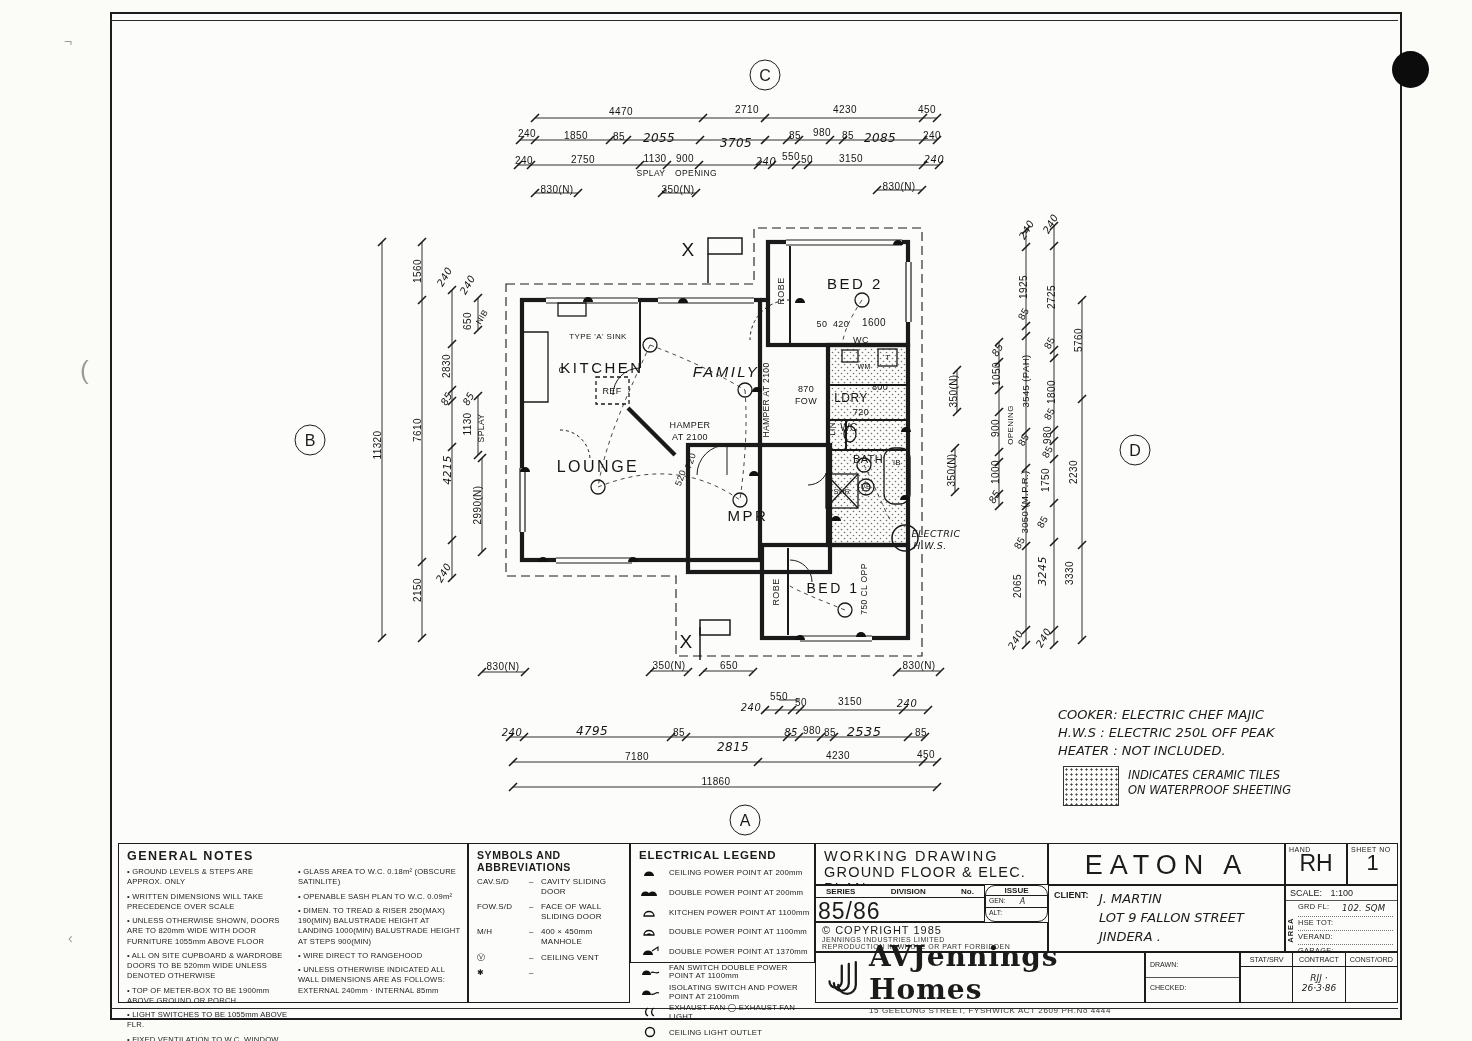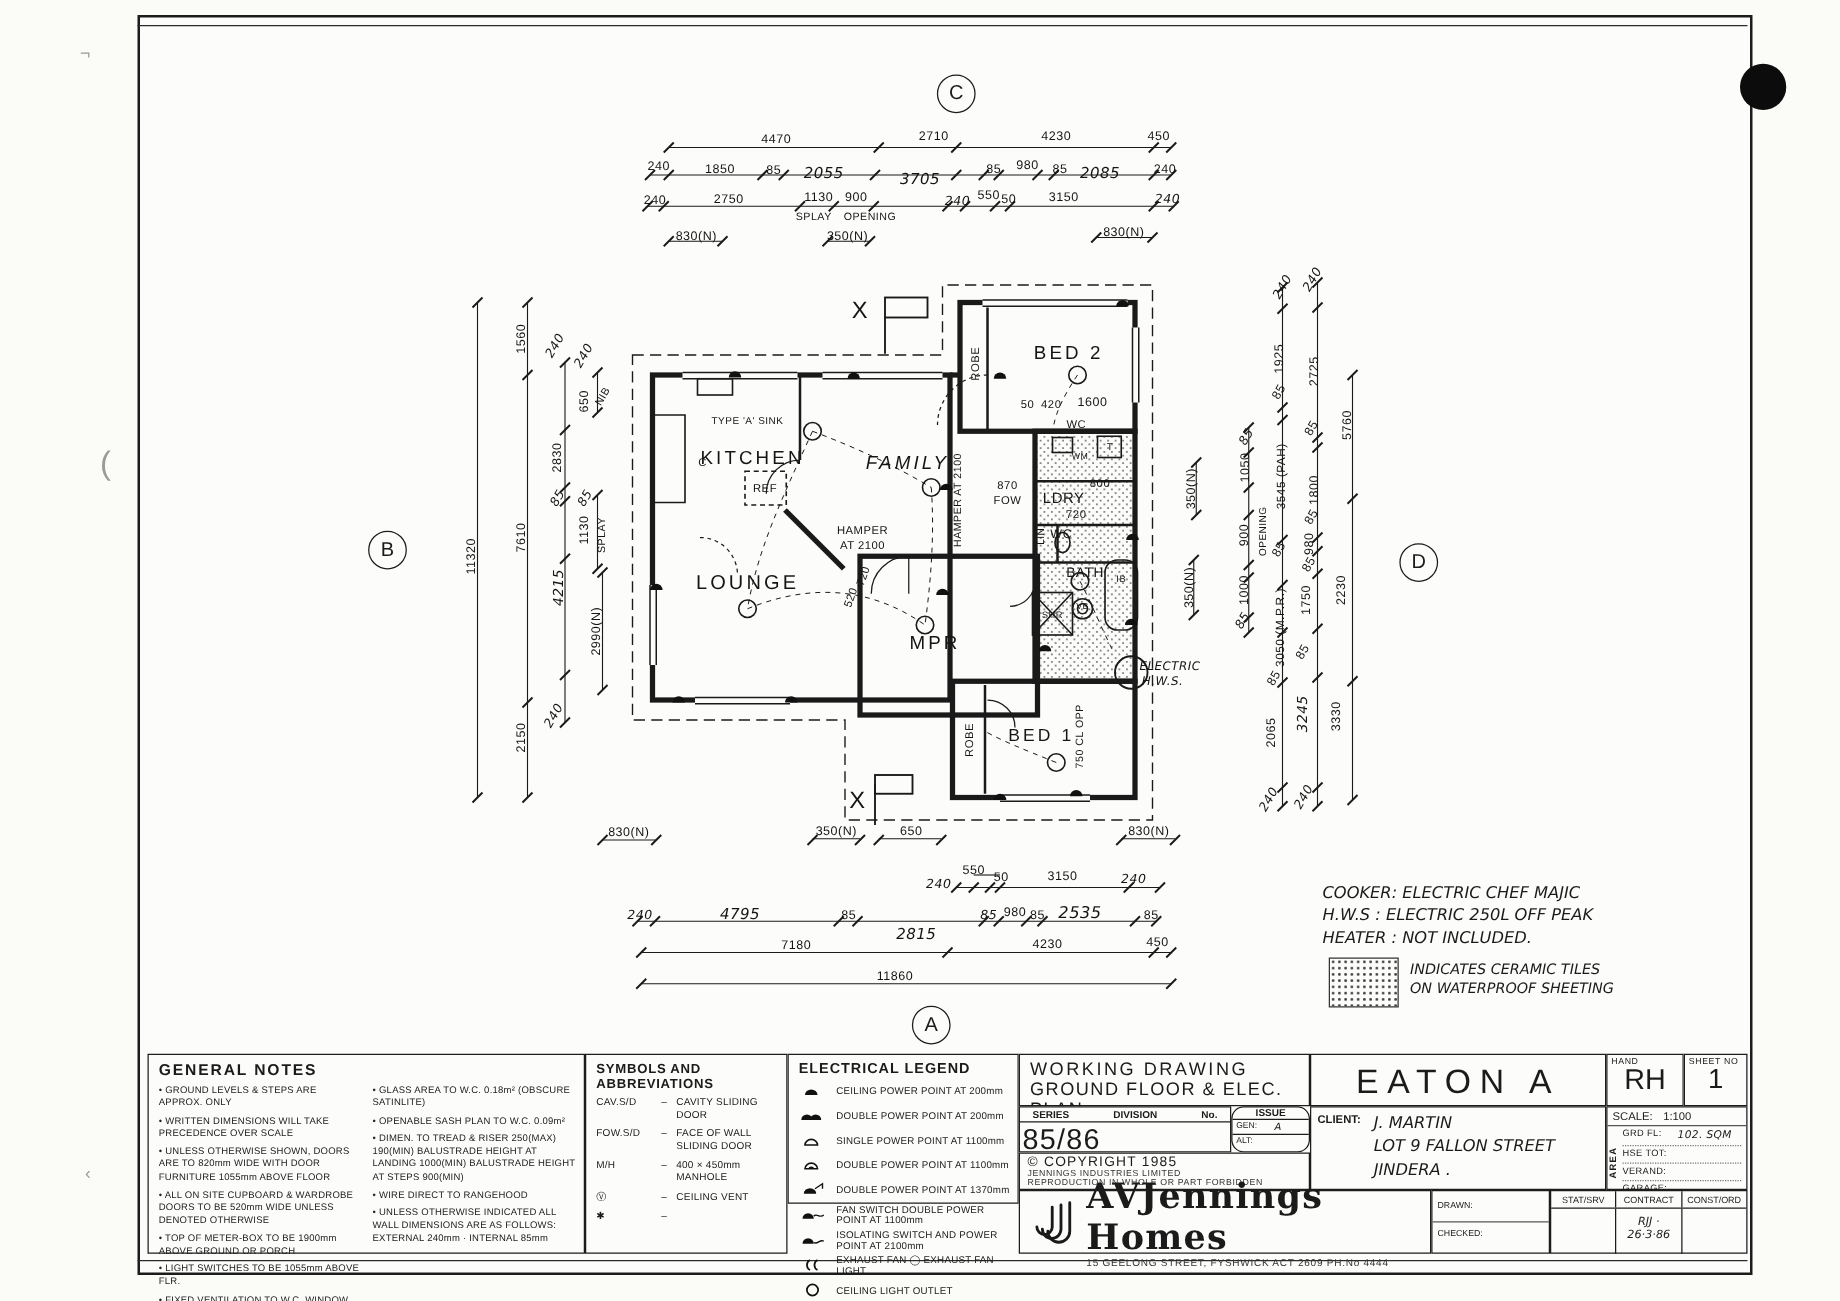--- a/index.html
+++ b/index.html
@@ -547,21 +547,21 @@
           <span class="elec-icon"><svg width="22" height="14" viewBox="0 0 22 14">
               <path d="M2,11 A4.5,4.5 0 0 1 11,11 Z" fill="#111" stroke="none"></path>
               <path d="M9,11 A4.5,4.5 0 0 1 18,11 Z" fill="#111" stroke="none"></path>
             </svg></span>
           <span>DOUBLE POWER POINT AT 200mm</span>
         </div>
         <div class="elec-row">
           <span class="elec-icon"><svg width="22" height="14" viewBox="0 0 22 14">
               <path d="M5,11 A5,4.5 0 0 1 15,11 Z" fill="none" stroke="#111" stroke-width="1.3"></path>
             </svg></span>
-          <span>SINGLE POWER POINT AT 1100mm</span>
+          <span>KITCHEN POWER POINT AT 1100mm</span>
         </div>
         <div class="elec-row">
           <span class="elec-icon"><svg width="22" height="14" viewBox="0 0 22 14">
               <path d="M5,11 A5,4.5 0 0 1 15,11 Z" fill="none" stroke="#111" stroke-width="1.3"></path>
               <path d="M7.5,11 A2.6,2.4 0 0 1 12.5,11 Z" fill="#111" stroke="none"></path>
             </svg></span>
           <span>DOUBLE POWER POINT AT 1100mm</span>
         </div>
         <div class="elec-row">
           <span class="elec-icon"><svg width="22" height="14" viewBox="0 0 22 14">

